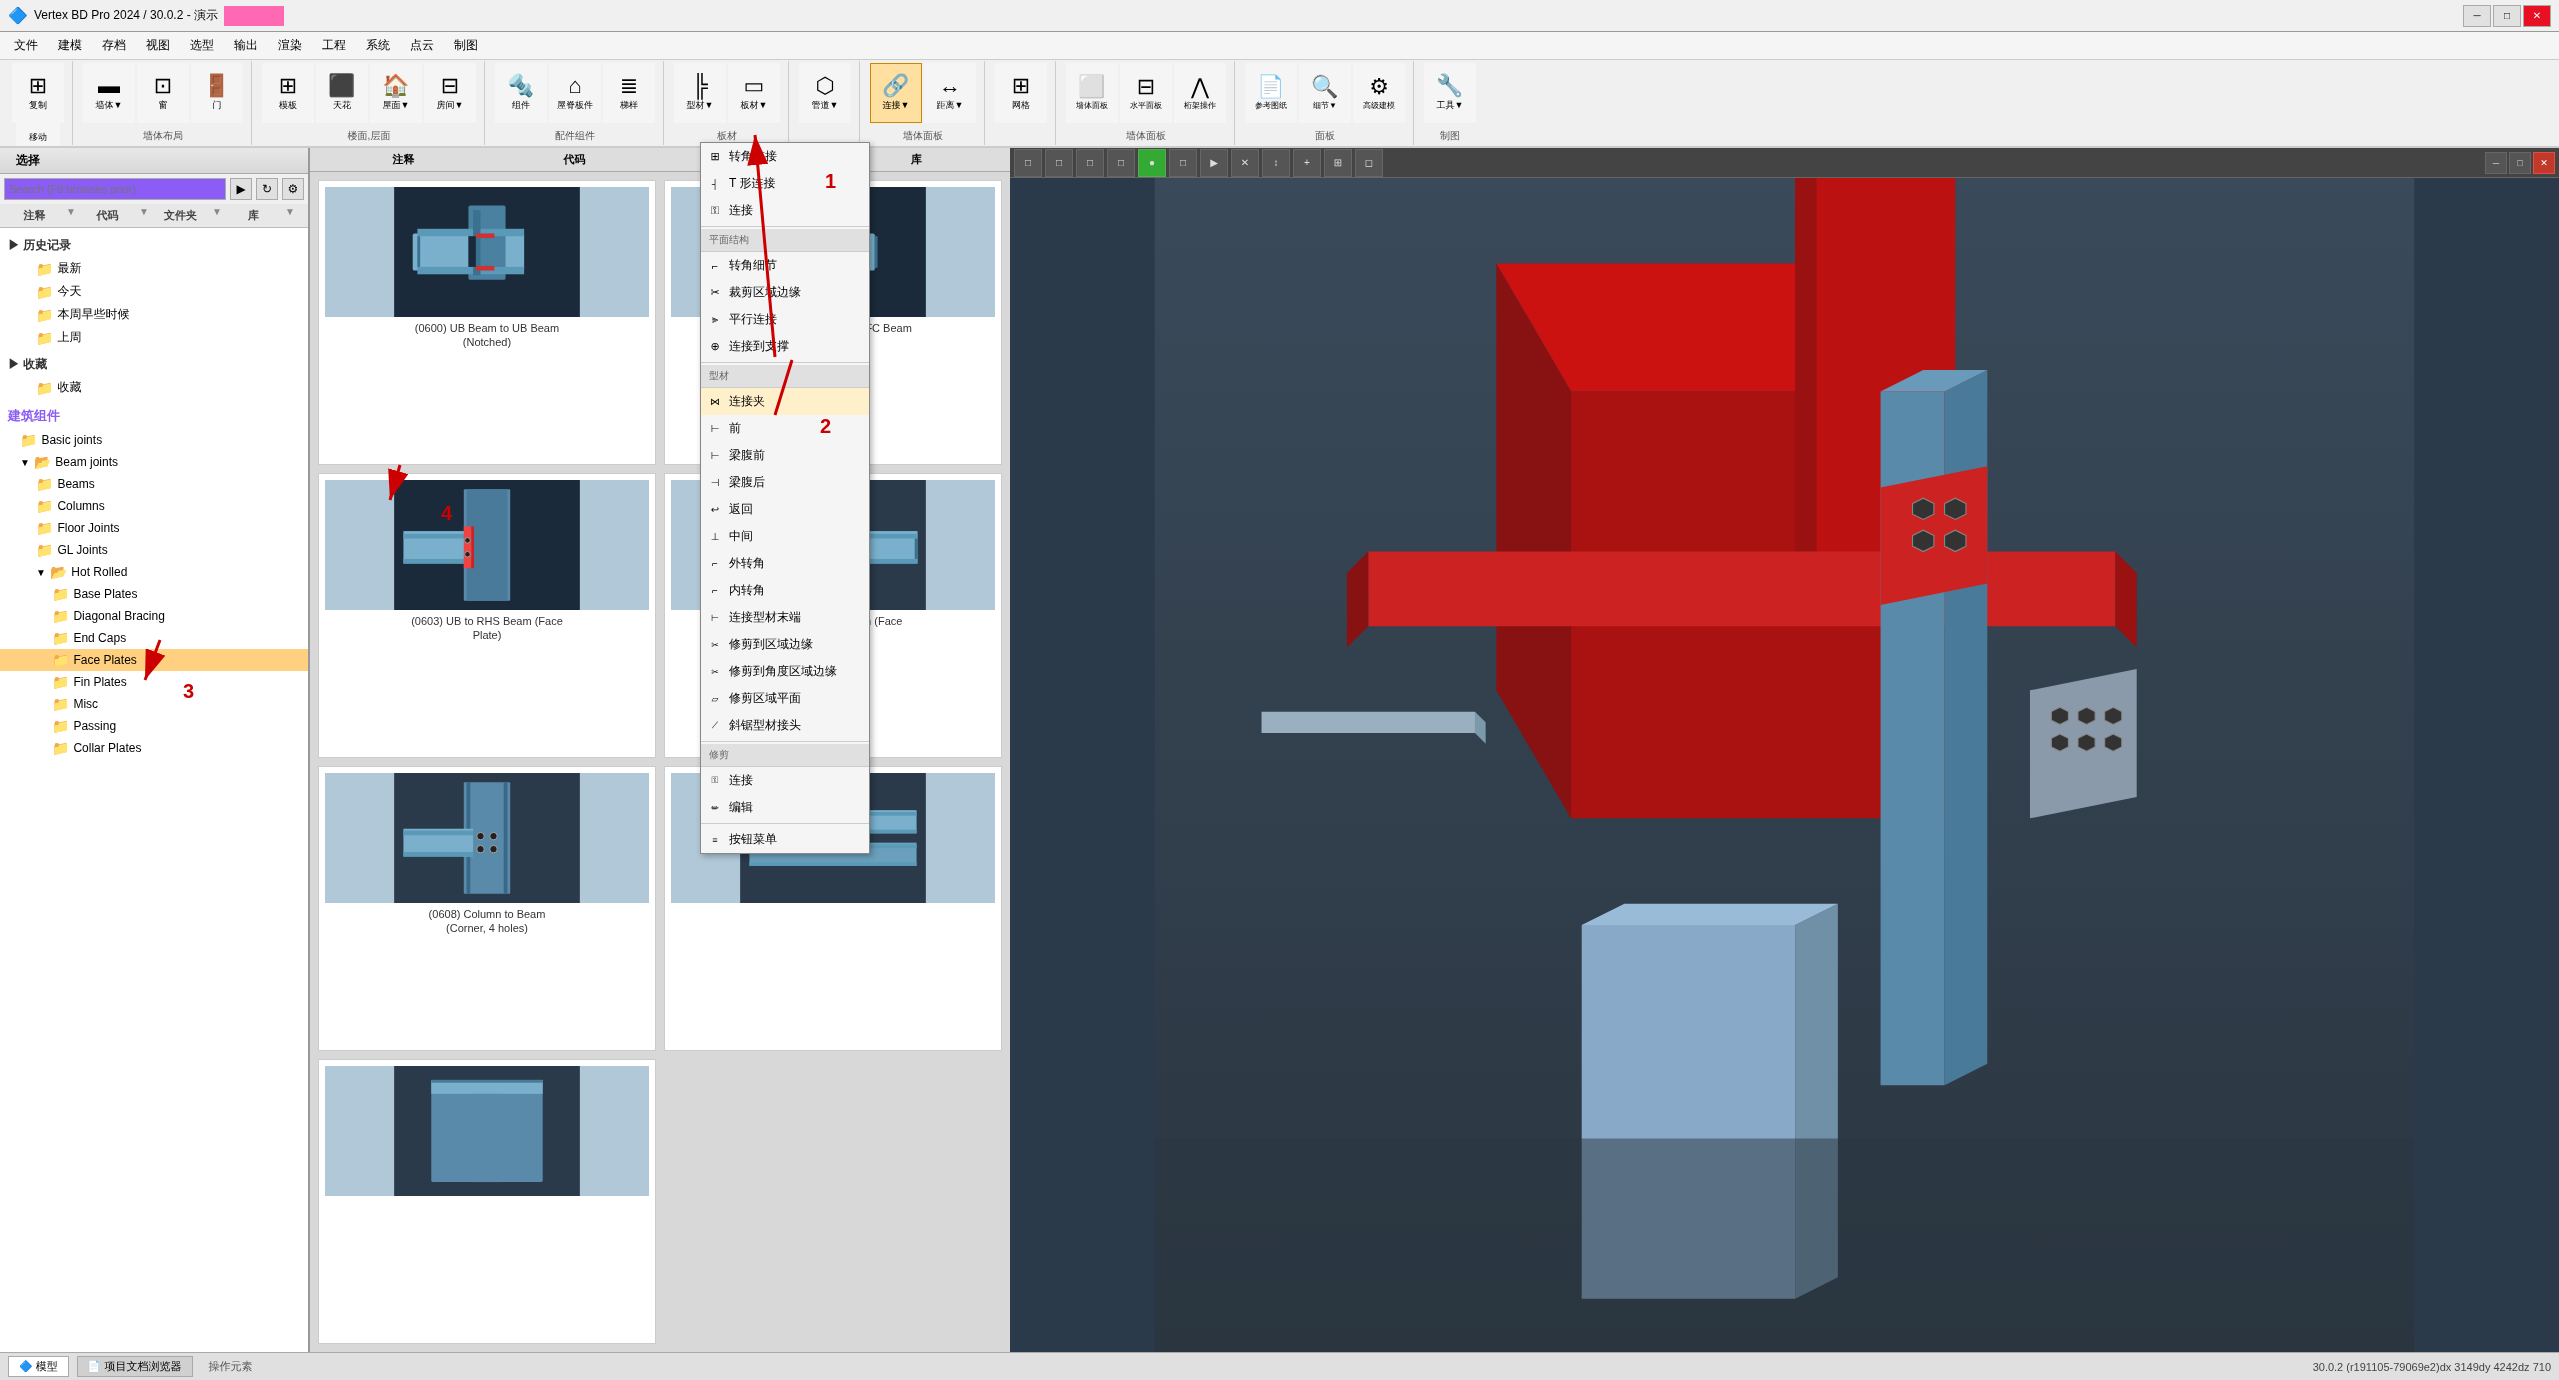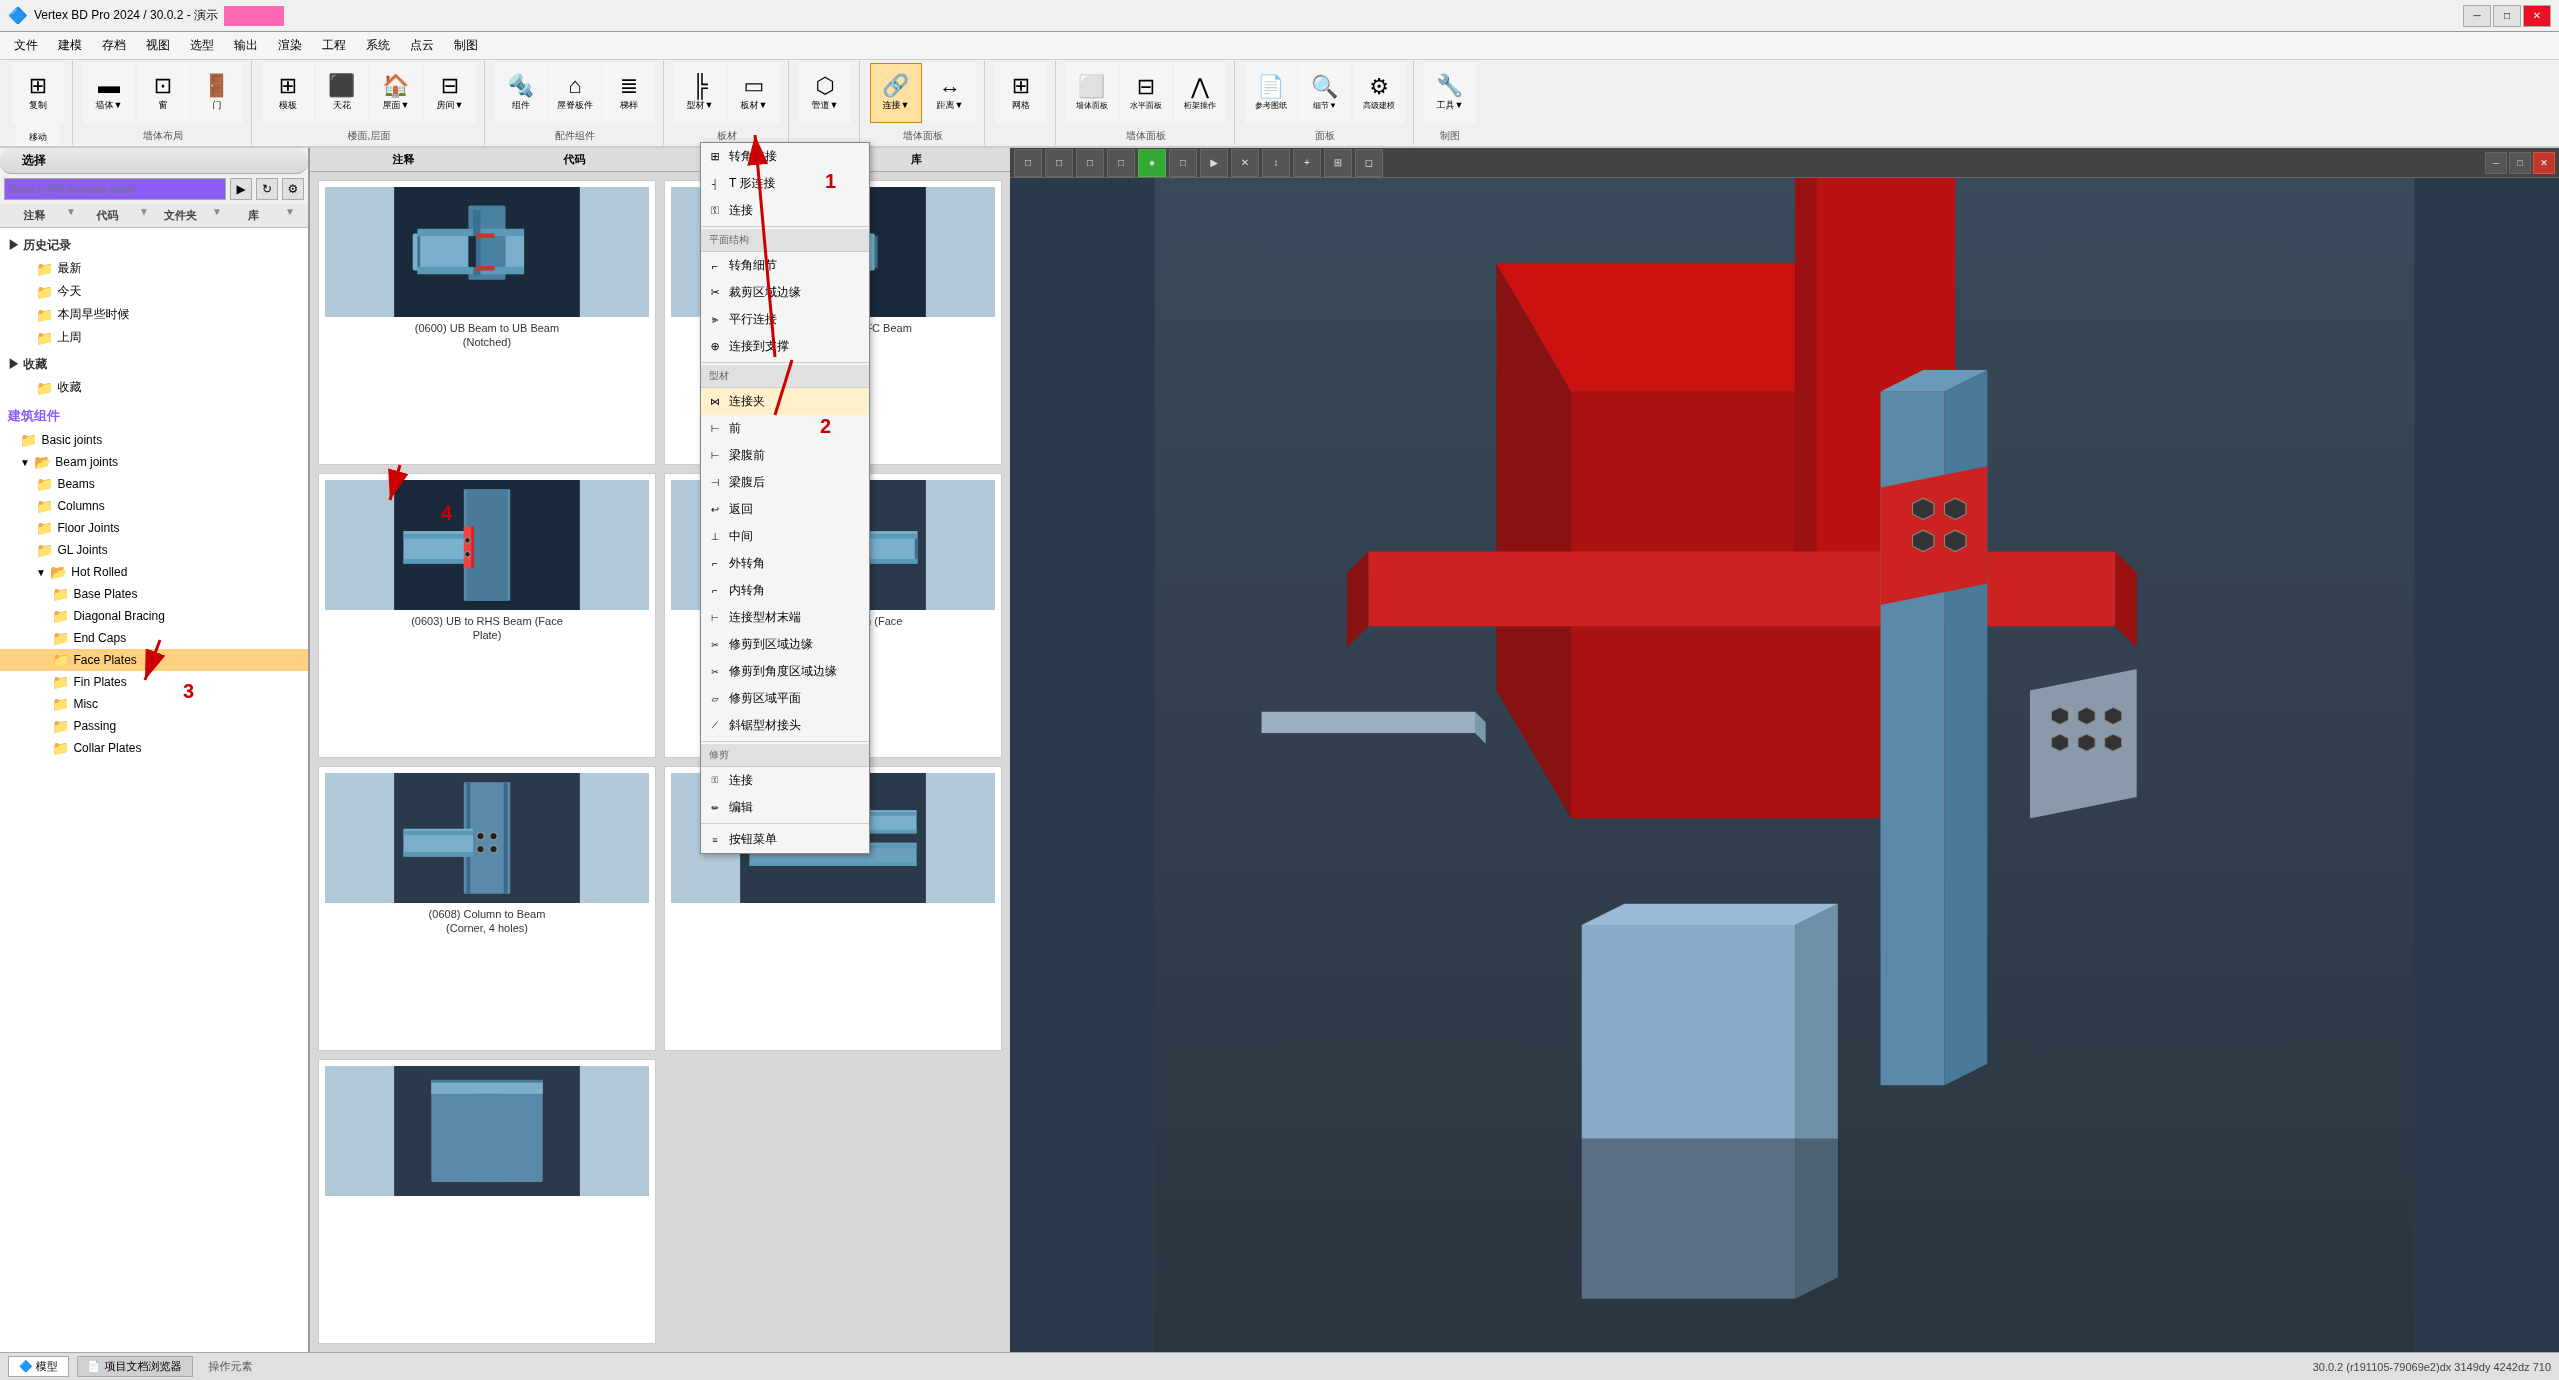--- a/index.html
+++ b/index.html
@@ -144,25 +144,24 @@
     .left-panel {
       width: 310px;
       background: #f0f0f0;
       border-right: 2px solid #999;
       display: flex;
       flex-direction: column;
     }
 
     .panel-header {
       background: linear-gradient(180deg, #e8e8e8, #d8d8d8);
-      padding: 4px 22px;
+      padding: 4px 16px;
       font-size: 12px;
       font-weight: bold;
       border-bottom: 1px solid #aaa;
-      border-radius: 12px;
     }
 
     .search-row {
       display: flex;
       align-items: center;
       padding: 4px;
       gap: 4px;
     }
     .search-input {
       flex: 1;

